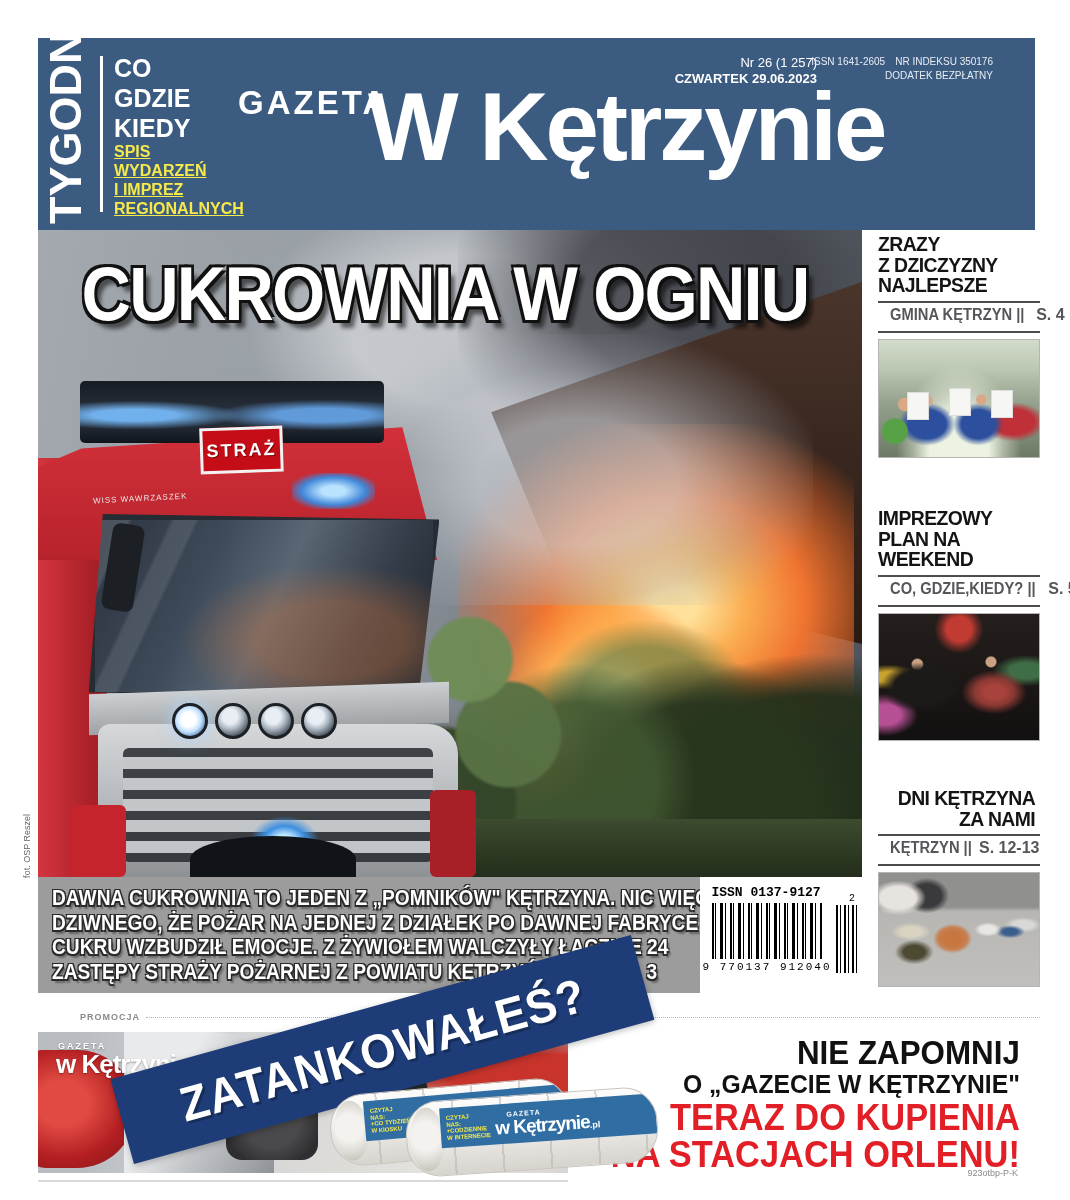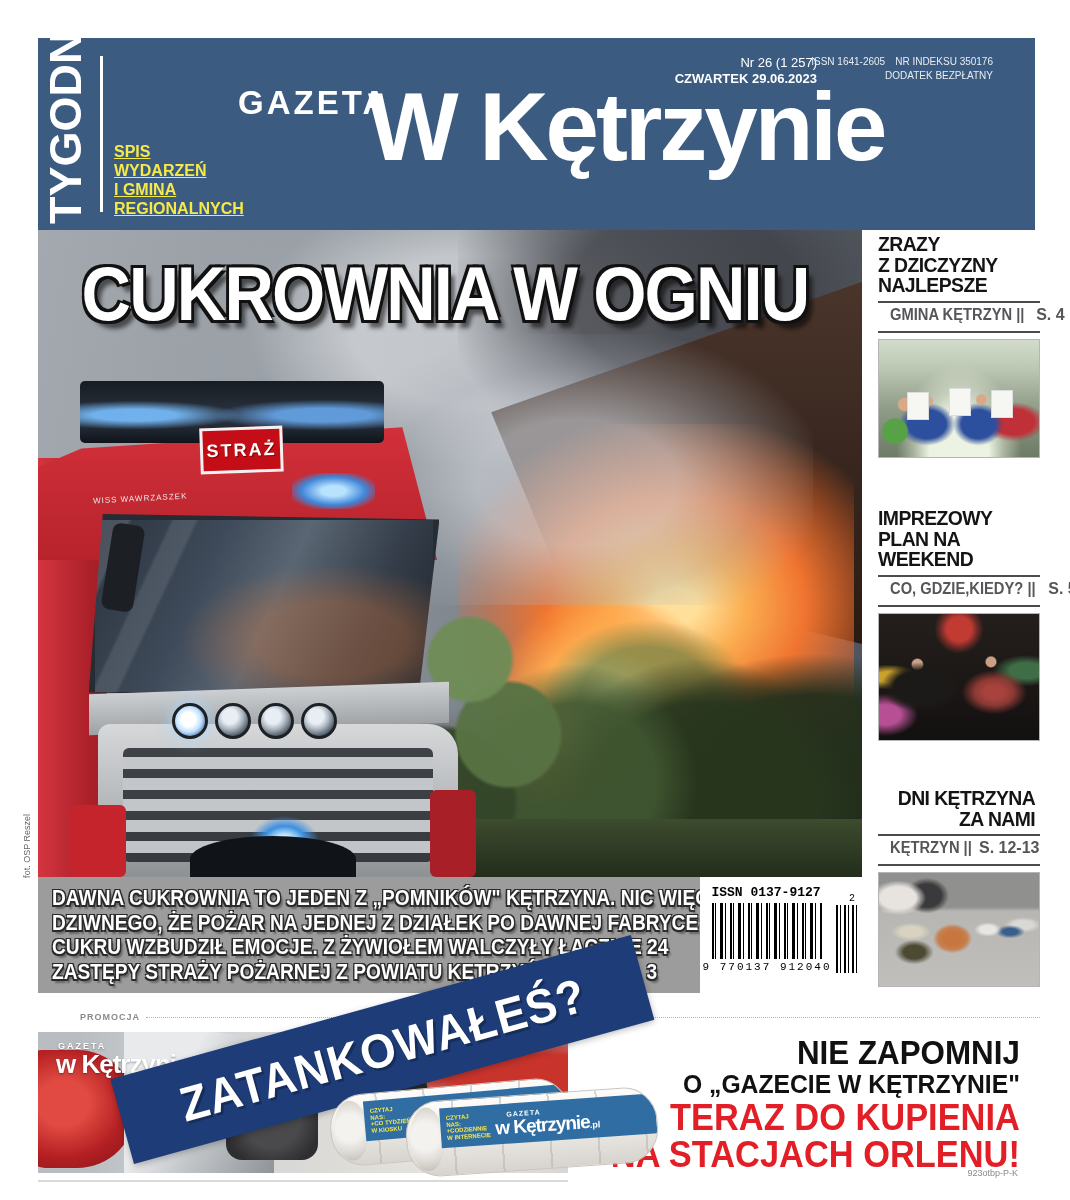--- a/index.html
+++ b/index.html
@@ -225,24 +225,29 @@
   .ad-photo-underline { position:absolute; left:0; top:150px; width:530px; border-top:2px solid #d9d9d9; }
 </style>
 </head>
 <body>
 
 <div class="page">
 
   <div class="masthead">
     <div class="tygodnik">TYGODNIK</div>
     <div class="mast-divider"></div>
+    <div class="cogdzie">
+      <div>CO</div>
+      <div>GDZIE</div>
+      <div>KIEDY</div>
+    </div>
     <div class="spis">
       <div>SPIS</div>
       <div>WYDARZEŃ</div>
-      <div>I GMINA</div>
+      <div>I IMPREZ</div>
       <div>REGIONALNYCH</div>
     </div>
     <div class="gazeta-small">GAZETA</div>
     <div class="mast-title">W Kętrzynie</div>
     <div class="issue-info">
       <div>Nr 26 (1 257)</div>
       <div class="b">CZWARTEK 29.06.2023</div>
     </div>
     <div class="issn-info">
       <div><span>ISSN 1641-2605</span><span>NR INDEKSU 350176</span></div>

